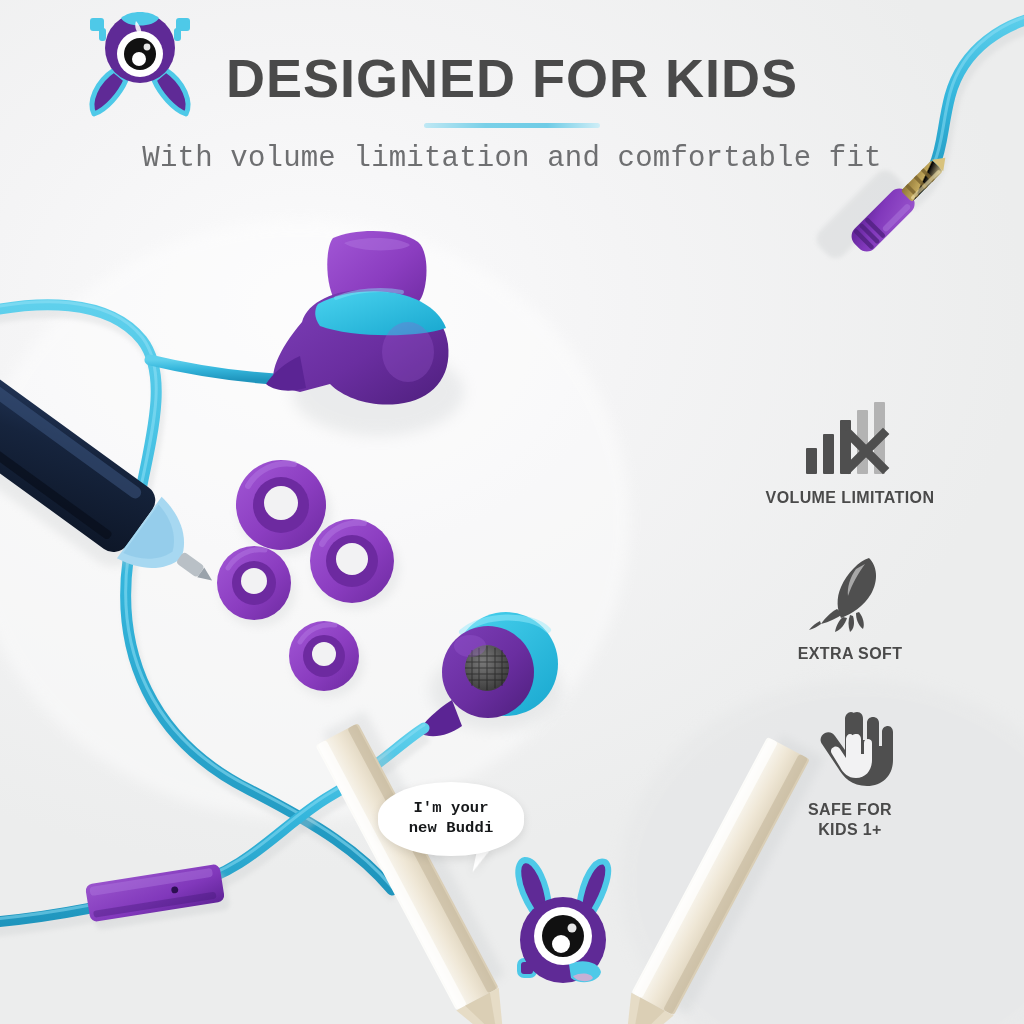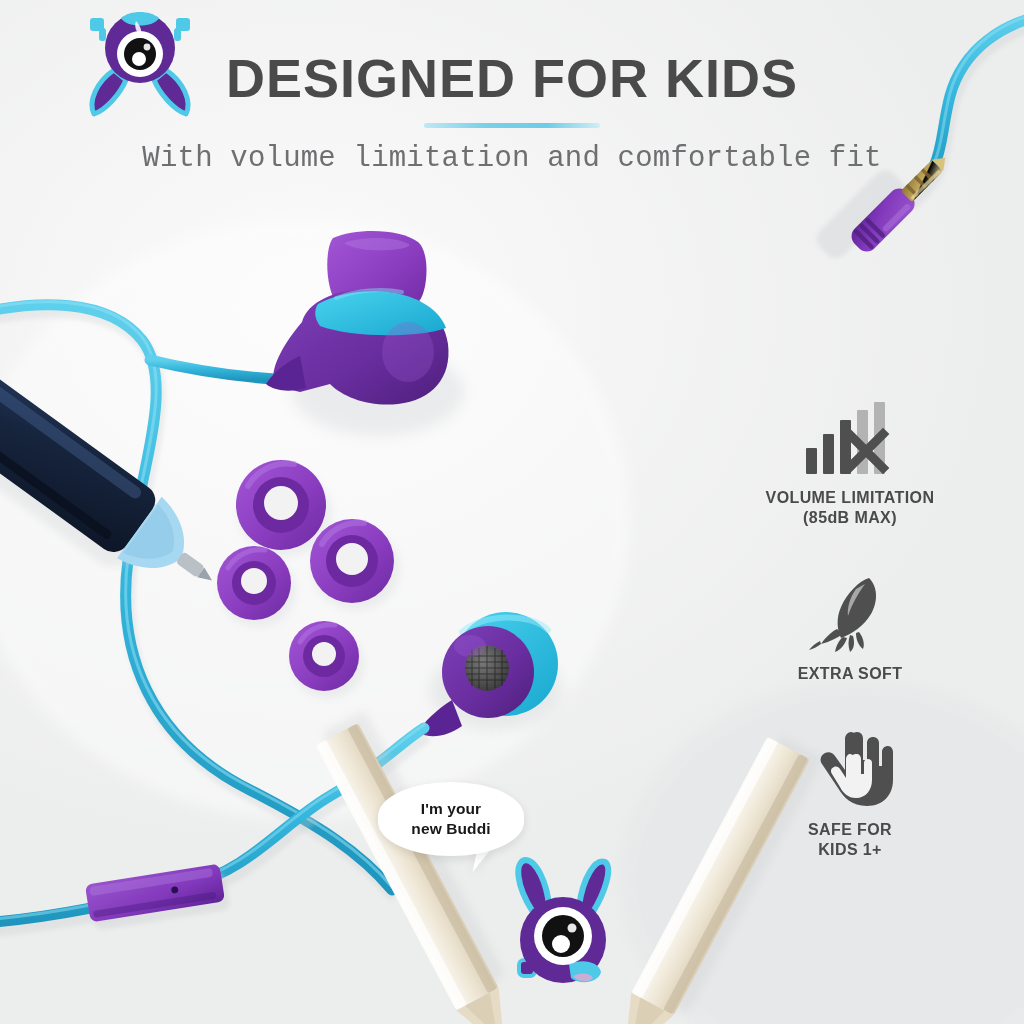--- a/index.html
+++ b/index.html
@@ -44,21 +44,21 @@
   
   #bubble{
     position:absolute;left:378px;top:782px;width:146px;height:74px;
     background:#ffffff;border-radius:50%/46%;
     box-shadow:0 3px 10px rgba(0,0,0,.10);
     display:flex;align-items:center;justify-content:center;
     z-index:7;
   }
   #bubble-text{
     font-size:15.5px;font-weight:bold;color:#16181a;text-align:center;
-    line-height:1.28;letter-spacing:.1px;
+    line-height:1.28;letter-spacing:.1px;font-family:Liberation Mono, monospace;
   }
   #bubble-text .l2{display:block;text-align:center;}
   #bubble-tail{
     position:absolute;left:476px;top:838px;width:0;height:0;z-index:6;
     border-left:13px solid #ffffff;
     border-top:10px solid transparent;
     border-bottom:26px solid transparent;
     transform:rotate(12deg);
     filter:drop-shadow(0 3px 5px rgba(0,0,0,.07));
   }
@@ -375,21 +375,20 @@
             <rect x="72" y="0" width="11" height="72" rx="1"></rect>
           </g>
           <g stroke="#4f4f4f" stroke-width="9" stroke-linecap="square">
             <line x1="47" y1="32" x2="81" y2="66"></line>
             <line x1="81" y1="32" x2="47" y2="66"></line>
           </g>
         </svg>
       </div>
       <div class="feat-label">
         <span>VOLUME LIMITATION</span>
-        <span class="l2">(85dB MAX)</span>
       </div>
     </div>
 
     <div class="feature">
       <div class="feat-icon">
         <svg width="86" height="78" viewBox="0 0 86 78">
           <g fill="#4f4f4f">
             <path d="M62,4 C70,12 72,26 64,40 C57,52 45,60 34,64
                      C30,56 29,44 34,33 C40,19 52,7 62,4 Z"></path>
             <path d="M36,60 C30,64 22,68 14,70 C18,64 24,58 30,55 Z"></path>

